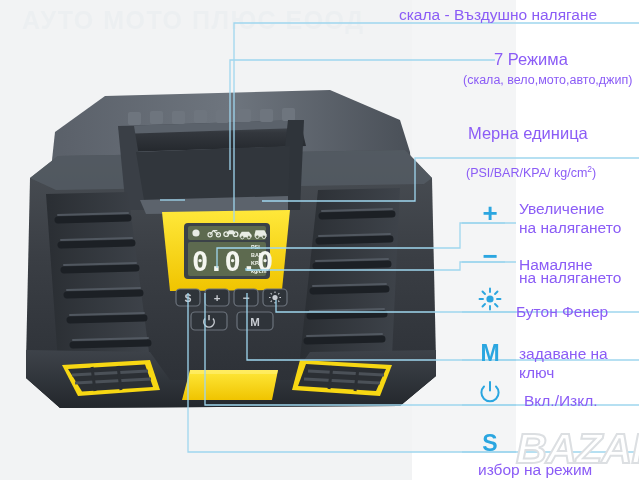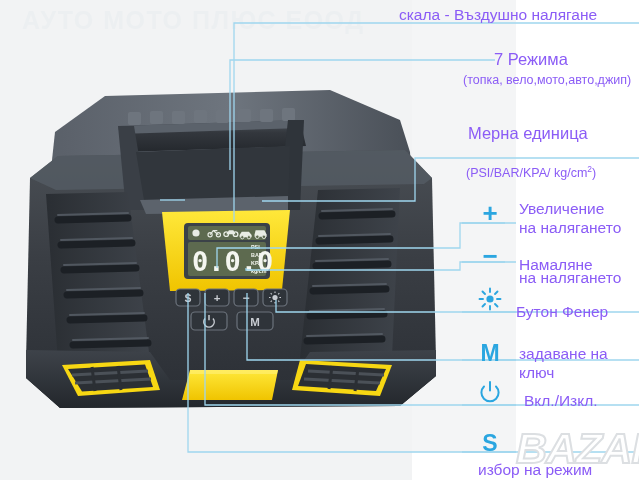--- a/index.html
+++ b/index.html
@@ -318,21 +318,21 @@
       <line x1="462" y1="312" x2="516" y2="312"></line>
       <line x1="462" y1="360" x2="516" y2="360"></line>
       <line x1="462" y1="405" x2="516" y2="405"></line>
       <line x1="462" y1="452" x2="516" y2="452"></line>
     </g>
   </svg>
 
   <div class="lbl lbl-title" style="left:399px; top:6px;">скала - Въздушно налягане</div>
 
   <div class="lbl lbl-main" style="left:494px; top:50px; font-size:16.5px;">7 Режима</div>
-  <div class="lbl lbl-sub" style="left:463px; top:73px;">(топка, вело,мото,авто,джип)</div>
+  <div class="lbl lbl-sub" style="left:463px; top:73px;">(скала, вело,мото,авто,джип)</div>
 
   <div class="lbl lbl-main" style="left:468px; top:124px; font-size:16.5px;">Мерна единица</div>
   <div class="lbl lbl-sub" style="left:466px; top:162px;">(PSI/BAR/KPA/ kg/cm<sup>2</sup>)</div>
 
   <div class="lbl lbl-main" style="left:519px; top:200px;">Увеличение</div>
   <div class="lbl lbl-main" style="left:519px; top:219px;">на налягането</div>
 
   <div class="lbl lbl-main" style="left:519px; top:256px;">Намаляне</div>
   <div class="lbl lbl-main" style="left:519px; top:269px;">на налягането</div>
 

